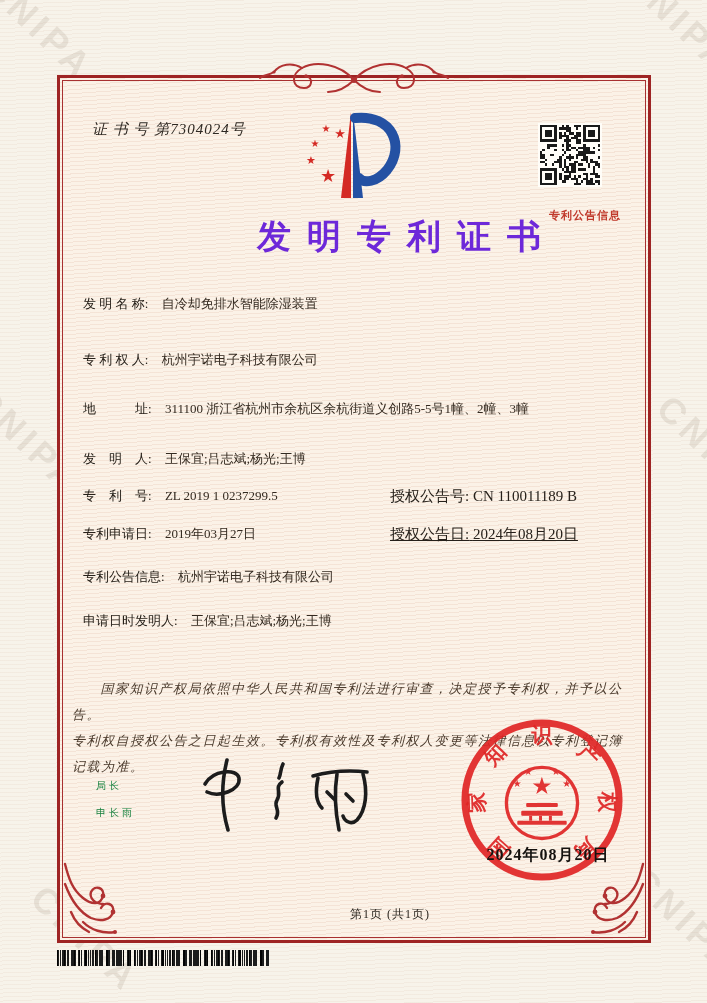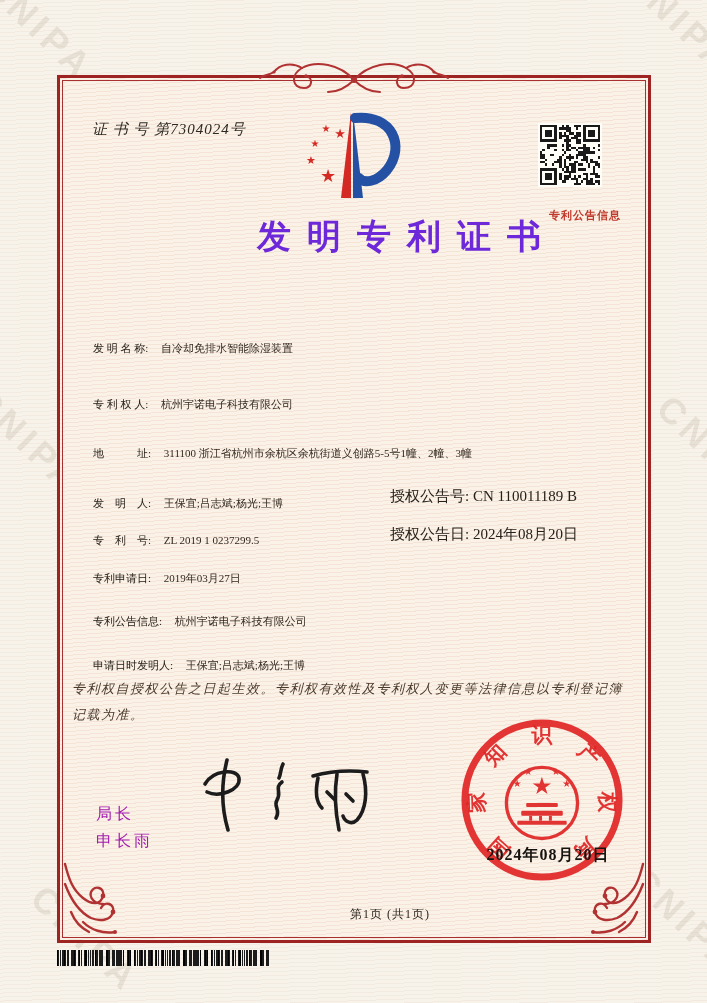--- a/index.html
+++ b/index.html
@@ -37,31 +37,31 @@
   .qr{position:absolute;left:538px;top:123px;width:64px;height:64px;background:#fffdf8;padding:2px;box-sizing:border-box;}
   .qr svg{width:100%;height:100%;}
   .qr-label{
     position:absolute;left:521px;top:208px;width:100px;text-align:right;
     font-size:11px;color:#c0392b;letter-spacing:1px;font-weight:bold;
   }
   .title{
     position:absolute;left:57px;top:214px;width:684px;text-align:center;
     font-size:34px;font-weight:bold;letter-spacing:16px;text-indent:16px;color:#6d28d9;
   }
-  .field{position:absolute;left:93px;font-size:11px;line-height:24px;color:#262019;margin-top:44px;}
+  .field{position:absolute;left:83px;font-size:13px;line-height:24px;color:#262019;}
   .field .lab{display:inline-block;color:#262019;margin-right:10px;white-space:pre;}
   .field .val{color:#33291f;}
   .field-col2{position:absolute;left:390px;font-size:15px;line-height:24px;}
   .addr-val{display:inline-block;vertical-align:top;width:424px;}
   .legal{
     position:absolute;left:72px;top:676px;width:562px;
     font-size:13px;line-height:26px;letter-spacing:1.5px;color:#4a3a2c;font-style:italic;
   }
   .legal .l1{text-indent:2.2em;}
-  .director{position:absolute;left:96px;top:800px;font-size:16px;letter-spacing:3px;line-height:27px;color:#a21caf;}
+  .director{position:absolute;left:96px;top:772px;font-size:10px;letter-spacing:3px;line-height:27px;color:#15803d;}
   .sig{position:absolute;left:185px;top:748px;width:205px;height:100px;}
   .seal{position:absolute;left:458px;top:714px;width:168px;height:172px;}
   .seal-date{
     position:absolute;left:468px;top:845px;width:160px;text-align:center;
     font-size:16px;font-weight:bold;letter-spacing:1px;color:#15120f;
   }
   .footer-page{
     position:absolute;left:57px;top:906px;width:666px;text-align:center;
     font-size:12px;letter-spacing:1px;color:#2c261f;
   }
@@ -383,34 +383,35 @@
   <span class="val">ZL 2019 1 0237299.5</span>
 </div>
 <div class="field-col2" style="top:484px;">
   <span class="lab">授权公告号:</span>
   <span class="val">CN 110011189 B</span>
 </div>
 <div class="field" style="top:522px;">
   <span class="lab">专利申请日:</span>
   <span class="val">2019年03月27日</span>
 </div>
-<div class="field-col2" style="top:522px;">
+<div class="field-col2" style="top:522px;text-decoration:underline;">
   <span class="lab">授权公告日:</span>
   <span class="val">2024年08月20日</span>
 </div>
 <div class="field" style="top:565px;">
   <span class="lab">专利公告信息:</span>
   <span class="val">杭州宇诺电子科技有限公司</span>
 </div>
 <div class="field" style="top:609px;">
   <span class="lab">申请日时发明人:</span>
   <span class="val">王保宜;吕志斌;杨光;王博</span>
 </div>
 
 <div class="legal">
+  <div class="l1">国家知识产权局依照中华人民共和国专利法进行审查，决定授予专利权，并予以公告。</div>
   <div class="l2">专利权自授权公告之日起生效。专利权有效性及专利权人变更等法律信息以专利登记簿记载为准。</div>
 </div>
 
 <div class="director">
   <div>局长</div>
   <div>申长雨</div>
 </div>
 
 <svg class="sig" viewBox="0 0 205 100">
   <g fill="none" stroke="#1c1c1c" stroke-width="3.6" stroke-linecap="round" stroke-linejoin="round">

